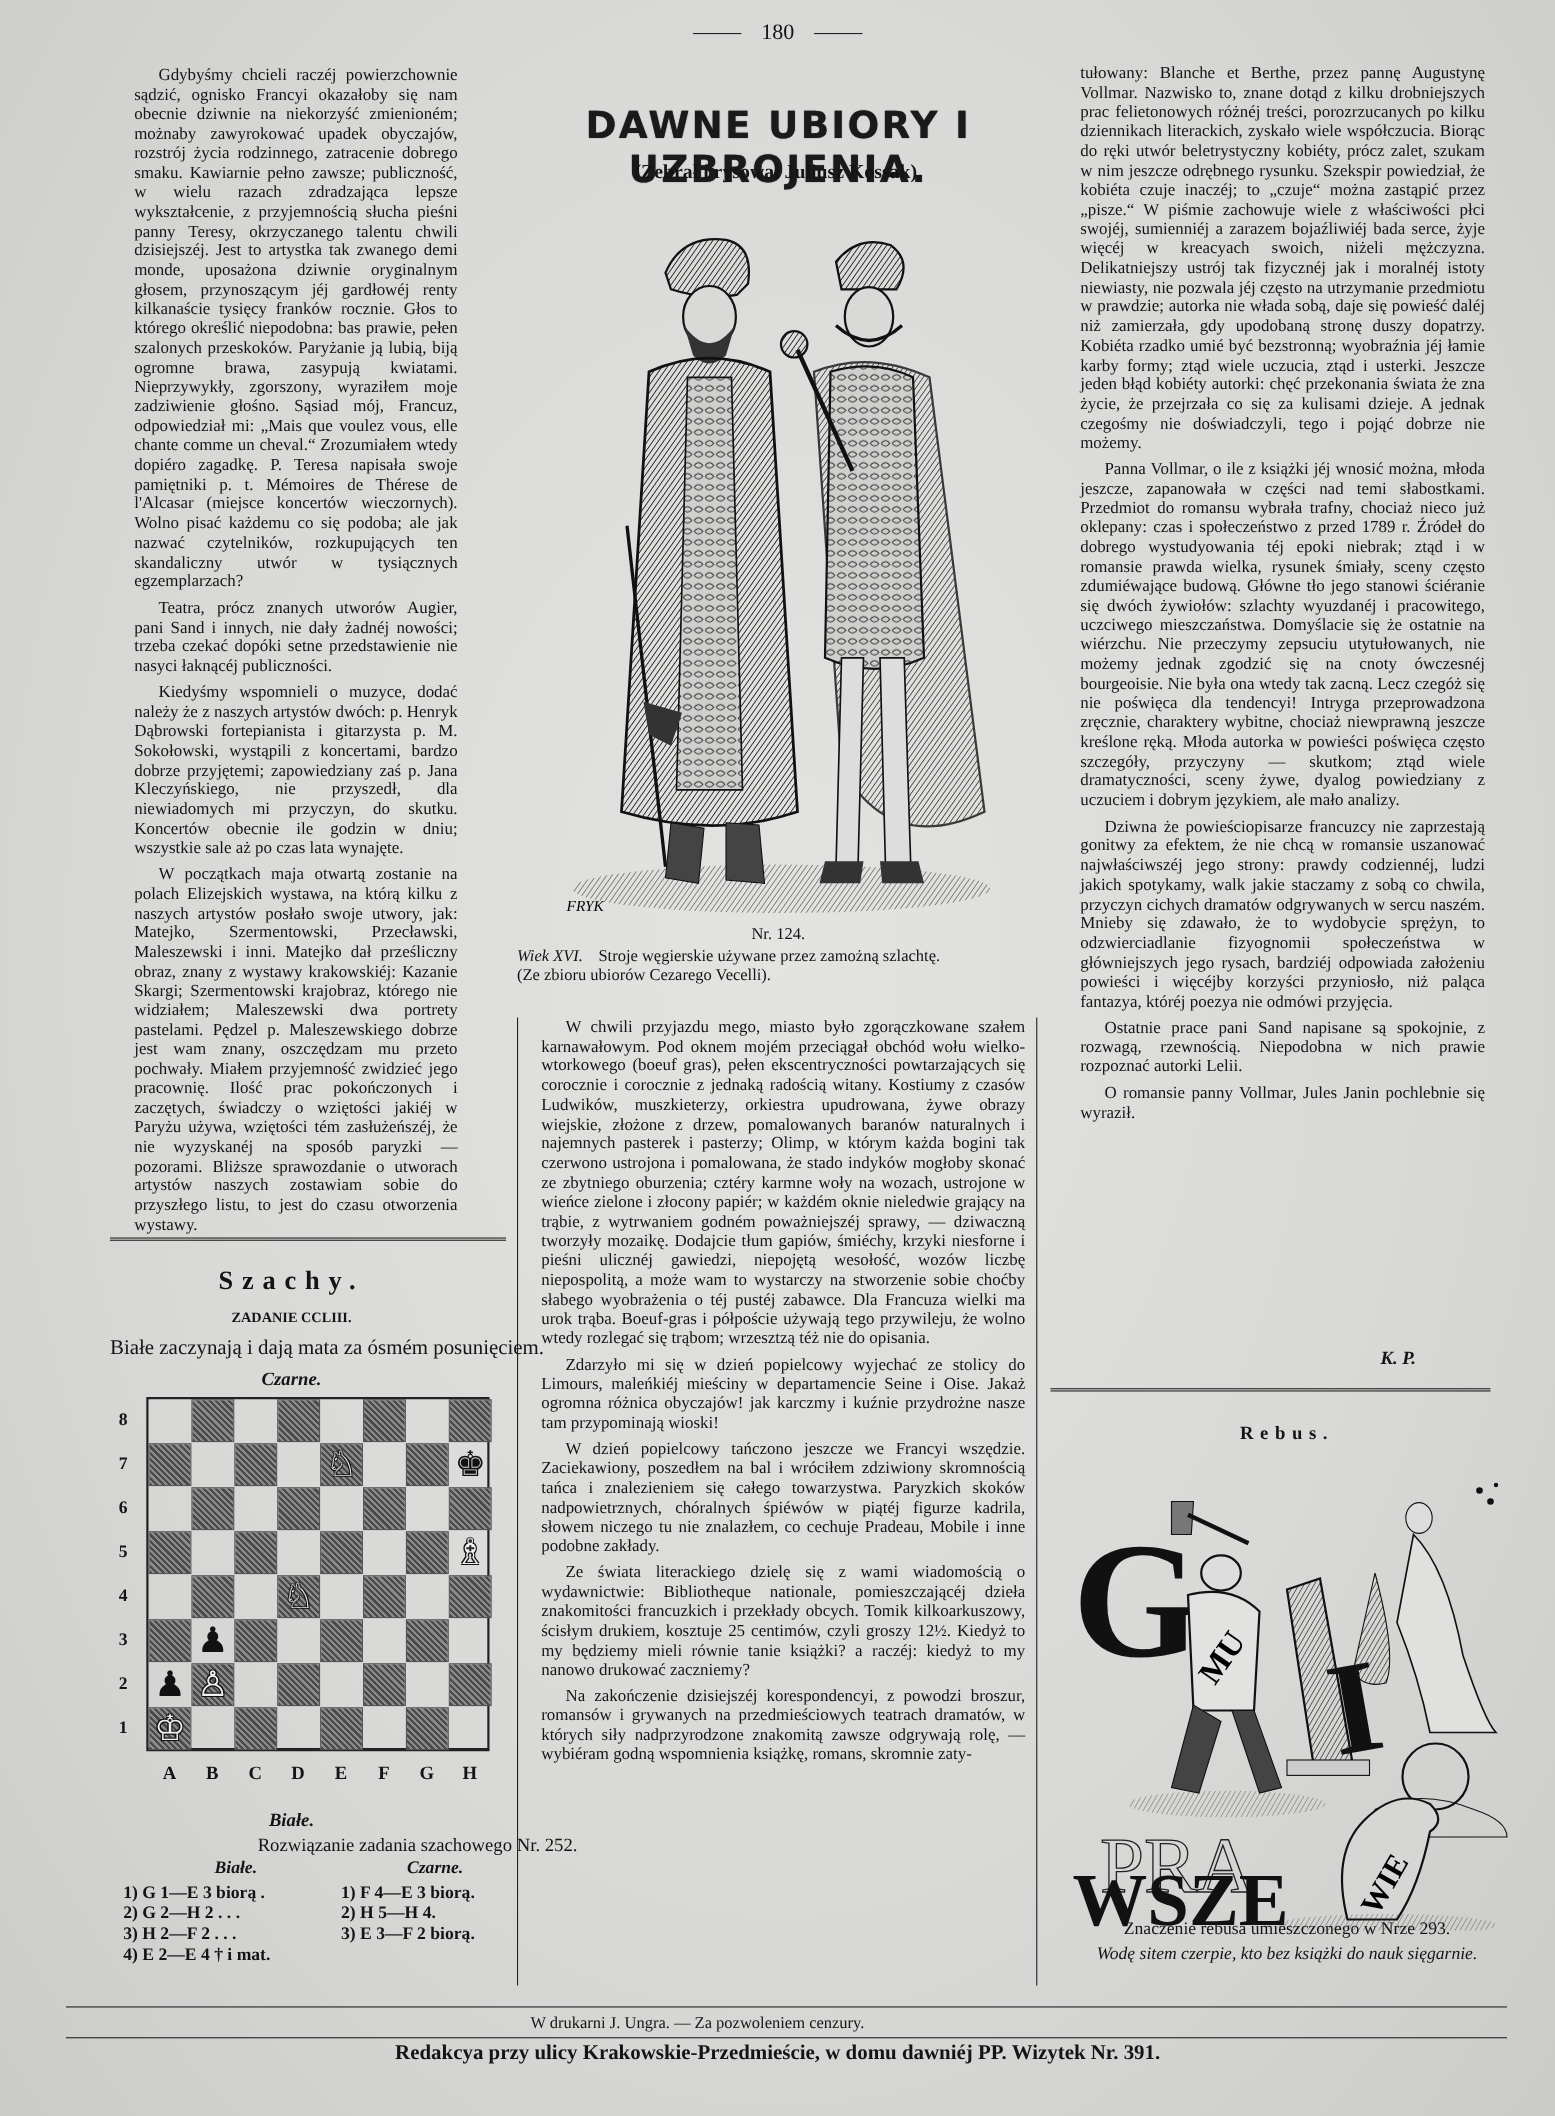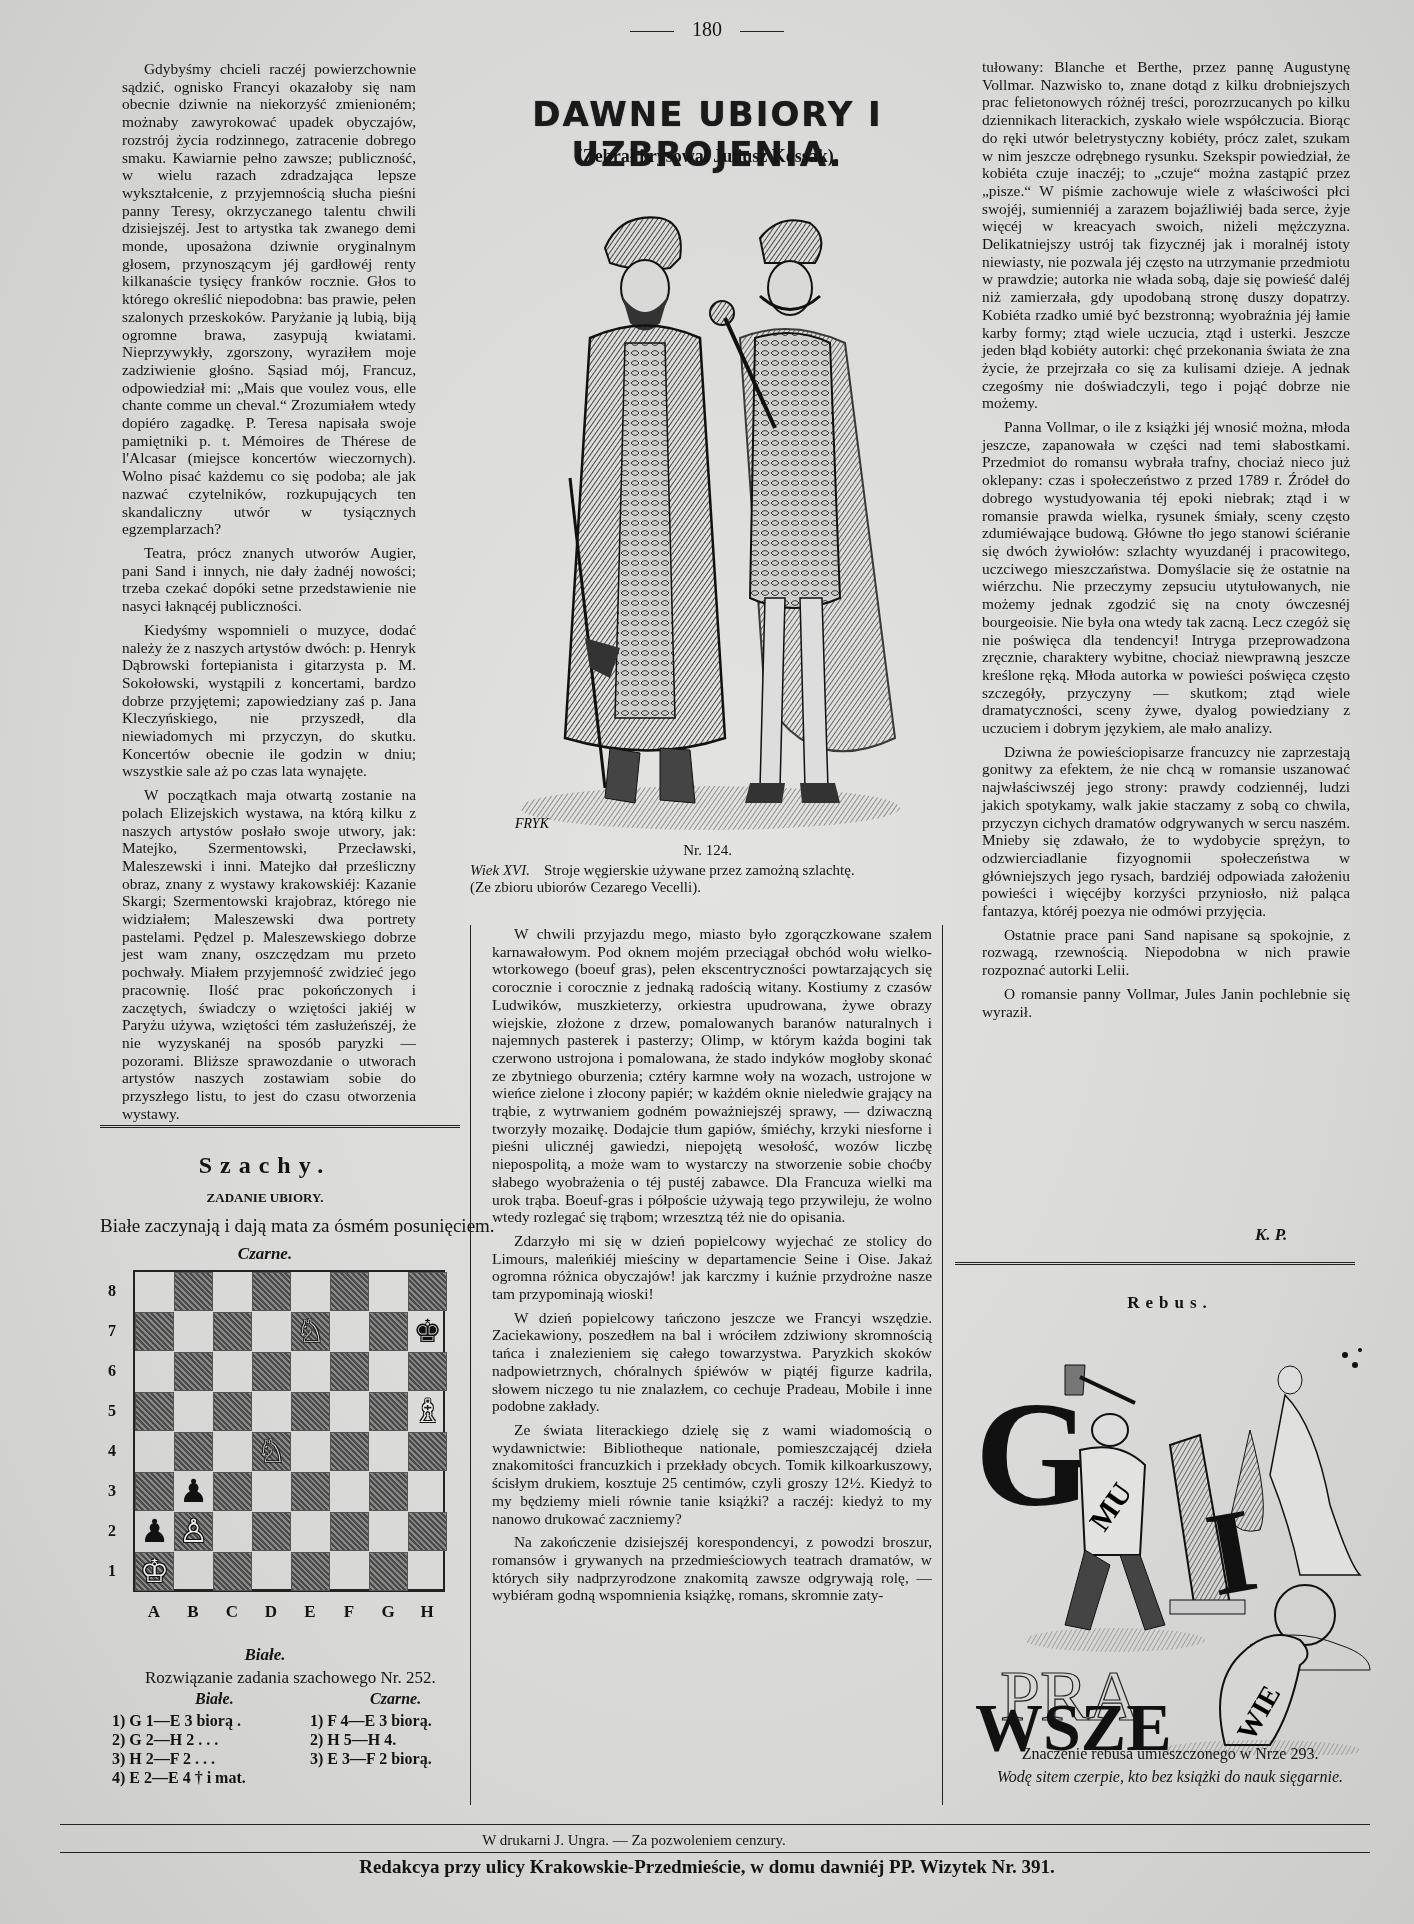--- a/index.html
+++ b/index.html
@@ -38,21 +38,21 @@
   .board-frame { position: absolute; left: 8px; top: 0; width: 312px; height: 322px; border: 2px solid #222; border-bottom-width: 3px; }
   .rank-label { position: absolute; left: -20px; width: 14px; font-weight: bold; font-size: 16px; text-align: center; }
   .file-label { position: absolute; top: 332px; width: 30px; text-align: center; font-weight: bold; font-size: 17px; }
   .board-wrap .sq { position: absolute; width: 39px; height: 39px; }
   .sq.dark { background: repeating-linear-gradient(45deg, #4a4a4a 0 2px, #8a8a88 2px 4px); border: 1px solid #555; }
   .piece { position: absolute; font-size: 32px; line-height: 39px; width: 39px; text-align: center; font-family: "DejaVu Sans", sans-serif; }
   .piece.white { color: #f0f0ee; text-shadow: -1px -1px 0 #111, 1px -1px 0 #111, -1px 1px 0 #111, 1px 1px 0 #111; }
   .piece.black { color: #111; }
 
   .chess-white { position: absolute; left: 110px; top: 1645px; width: 310px; text-align: center; font-size: 17px; font-style: italic; font-weight: bold; }
-  .sol-title { position: absolute; left: 100px; top: 1668px; width: 380px; font-size: 17px; white-space: nowrap; }
+  .sol-title { position: absolute; left: 100px; top: 1668px; width: 380px; font-size: 17px; white-space: nowrap; text-align: right; }
   .sol-head { position: absolute; top: 1690px; font-size: 16px; font-style: italic; font-weight: bold; }
   .sol-row { position: absolute; font-size: 16px; font-weight: bold; white-space: nowrap; }
 
   .rebus-title { position: absolute; left: 960px; top: 1293px; width: 420px; text-align: center; font-size: 17px; font-weight: bold; letter-spacing: 6px; }
   .rebus-art { position: absolute; left: 970px; top: 1325px; width: 405px; height: 430px; }
   .rebus-answer-label { position: absolute; left: 960px; top: 1745px; width: 420px; text-align: center; font-size: 16px; }
   .rebus-answer { position: absolute; left: 970px; top: 1768px; width: 400px; text-align: center; font-size: 16px; font-style: italic; line-height: 18px; }
 
   .imprint { position: absolute; left: 0; top: 1832px; width: 1268px; text-align: center; font-size: 15px; }
   .editorial { position: absolute; left: 0; top: 1856px; width: 1414px; text-align: center; font-size: 19px; font-weight: bold; }
@@ -142,21 +142,21 @@
   <div class="signature">K. P.</div>
 
   <div class="vrule" style="left:470px; top:925px; height:880px;"></div>
   <div class="vrule" style="left:942px; top:925px; height:880px;"></div>
   <div class="hrule2" style="left:100px; top:1125px; width:360px;"></div>
   <div class="hrule2" style="left:955px; top:1262px; width:400px;"></div>
   <div class="hrule" style="left:60px; top:1824px; width:1310px;"></div>
   <div class="hrule" style="left:60px; top:1852px; width:1310px;"></div>
 
   <div class="chess-title">Szachy.</div>
-  <div class="chess-task">ZADANIE UBIORY.</div>
+  <div class="chess-task">ZADANIE CCLIII.</div>
   <div class="chess-intro">Białe zaczynają i dają mata za ósmém posunięciem.</div>
   <div class="chess-black">Czarne.</div>
 
   <div class="board-wrap">
     <div class="board-frame"></div>
     <div id="squares">
         <div class="sq" style="left: 10px; top: 2px;"></div>
         <div class="sq dark" style="left: 49px; top: 2px;"></div>
         <div class="sq" style="left: 88px; top: 2px;"></div>
         <div class="sq dark" style="left: 127px; top: 2px;"></div>

